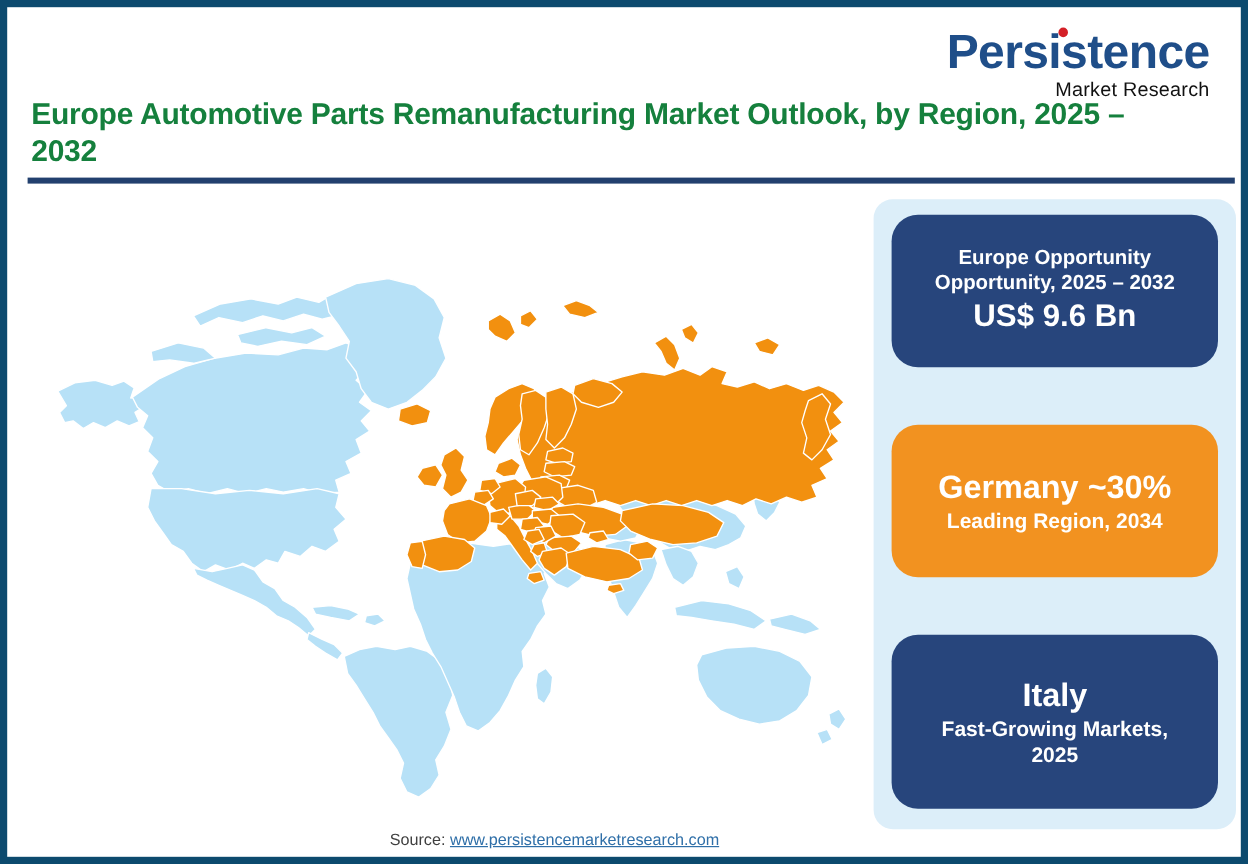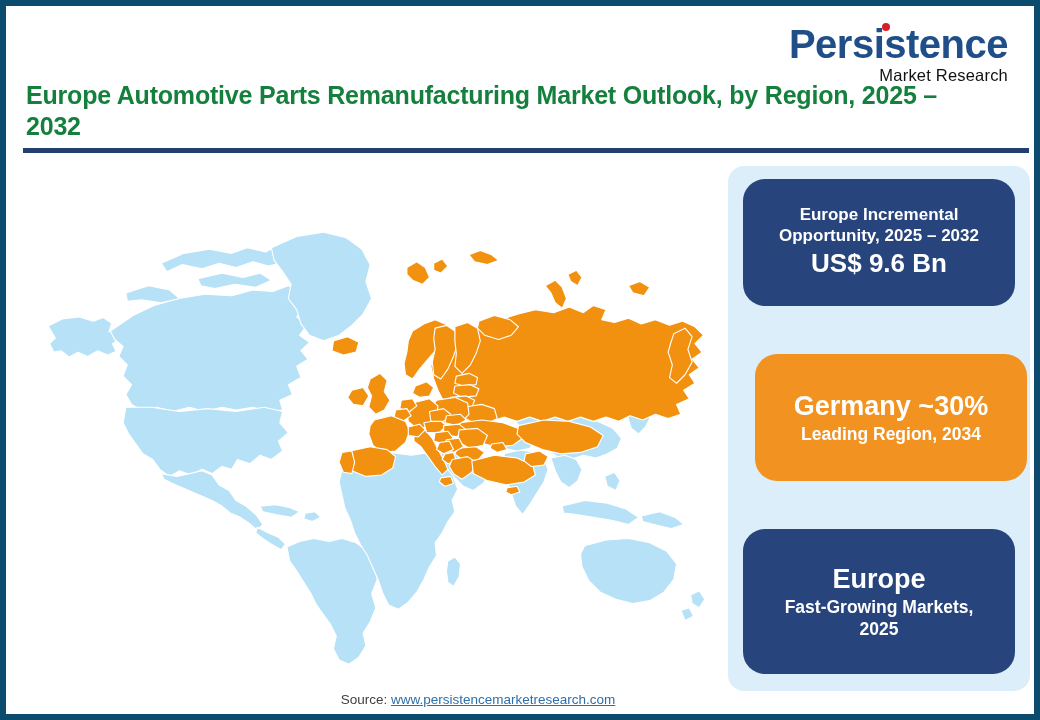--- a/index.html
+++ b/index.html
@@ -115,21 +115,21 @@
     flex-direction: column;
     align-items: center;
     justify-content: center;
     text-align: center;
     padding: 6px 12px;
   }
   .card-navy { background: #27457C; }
   .card-orange { background: #F29220; }
 
   #card-1 { top: 13px;  height: 127px; }
-  #card-2 { top: 188px; height: 127px; margin-left: 12px; }
+  #card-2 { top: 188px; height: 127px; }
   #card-3 { top: 363px; height: 145px; }
 
   .card-line {
     color: #ffffff;
     font-family: "Liberation Sans", sans-serif;
     line-height: 1.22;
   }
   .lbl-sm {
     font-size: 17px;
     font-weight: bold;
@@ -152,21 +152,20 @@
   
   .source {
     position: absolute;
     left: 0;
     top: 686px;
     width: 912px;
     text-align: center;
     font-family: "Liberation Sans", sans-serif;
     font-size: 13.5px;
     color: #3f3f3f;
-    padding-left: 16px;
   }
   .source a {
     color: #2F6FA8;
     text-decoration: underline;
   }
 </style>
 </head>
 <body>
 
 <div id="canvas">
@@ -367,32 +366,32 @@
 
           <path d="M690 444 L704 442 L708 450 L696 454 L688 450 Z"></path>
         </g>
       </g>
     </svg>
   </div>
 
   <div class="panel">
 
     <div class="card card-navy" id="card-1">
-      <div class="card-line lbl-sm">Europe Incremental</div>
+      <div class="card-line lbl-sm">Europe Opportunity</div>
       <div class="card-line lbl-sm">Opportunity, 2025 – 2032</div>
       <div class="card-line lbl-lg">US$ 9.6 Bn</div>
     </div>
 
     <div class="card card-orange" id="card-2">
       <div class="card-line lbl-lg-xl">Germany ~30%</div>
       <div class="card-line lbl-md">Leading Region, 2034</div>
     </div>
 
     <div class="card card-navy" id="card-3">
-      <div class="card-line lbl-lg-xl">Europe</div>
+      <div class="card-line lbl-lg-xl">Italy</div>
       <div class="card-line lbl-md">Fast-Growing Markets,</div>
       <div class="card-line lbl-md">2025</div>
     </div>
   </div>
 
   <div class="source">
     <span>Source: </span><a href="#">www.persistencemarketresearch.com</a>
   </div>
 
 </div>

